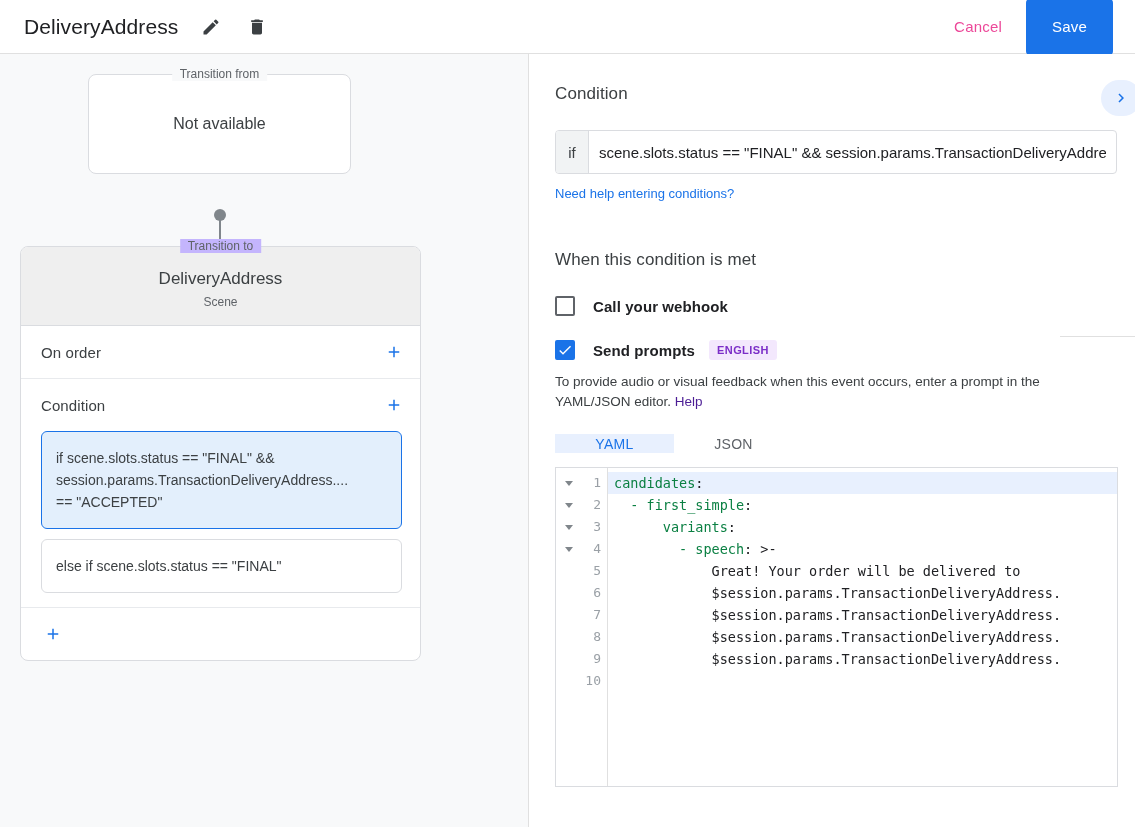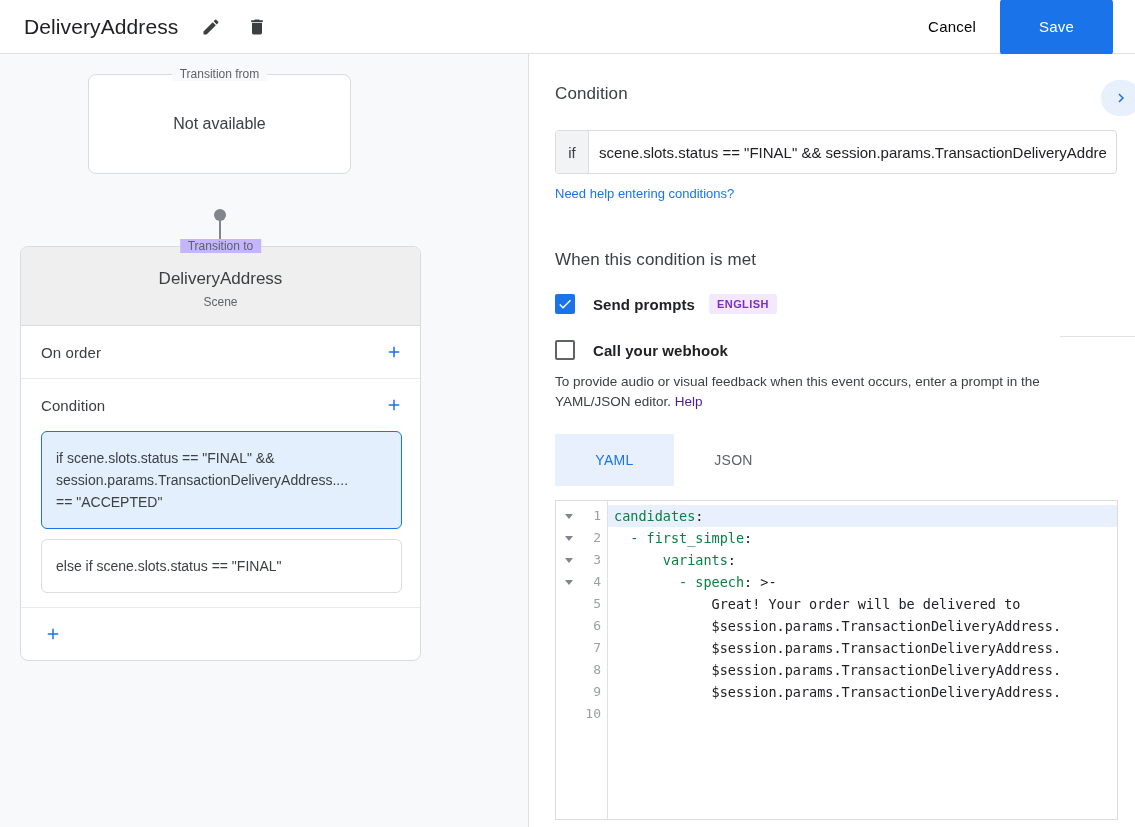--- a/index.html
+++ b/index.html
@@ -32,29 +32,29 @@
   .icon-btn {
     width: 30px; height: 30px;
     display: flex; align-items: center; justify-content: center;
     cursor: pointer; border-radius: 50%;
   }
   .icon-edit { margin-left: 18px; }
   .icon-del  { margin-left: 16px; }
   .icon-btn svg { display: block; }
   .topbar-spacer { flex: 1; }
   .cancel-link {
-    color: #000000; font-size: 15px; font-weight: 500;
+    color: #ec4899; font-size: 15px; font-weight: 500;
     cursor: pointer; padding: 8px 10px; letter-spacing: .2px;
   }
   .save-btn {
     margin-left: 14px; margin-right: 22px;
     background: #1a73e8; color: #ffffff;
     font-size: 15px; font-weight: 500;
     border: none; border-radius: 4px;
-    padding: 0 39px; height: 56px;
+    padding: 0 26px; height: 56px;
     cursor: pointer; letter-spacing: .2px;
     font-family: "Liberation Sans", sans-serif;
   }
 
   
   .left-panel {
     position: absolute; left: 0; top: 54px;
     width: 529px; height: 773px;
     background: #f8f9fa;
     border-right: 1px solid #e0e0e0;
@@ -242,21 +242,21 @@
     margin-right: 18px;
     font-size: 13.5px;
     color: #3c4043;
     line-height: 20px;
   }
   .hint a { color: #4c1d95; cursor: pointer; text-decoration: none; }
 
   
   .tabs { display: flex; margin-top: 22px; }
   .tab {
-    width: 119px; height: 52px;
+    width: 119px; height: 19px;
     display: flex; align-items: center; justify-content: center;
     font-size: 14px; color: #5f6368;
     cursor: pointer; letter-spacing: .3px;
   }
   .tab.active { background: #e8f0fe; color: #1a73e8; font-weight: 500; }
 
   
   .editor {
     margin-top: 14px;
     margin-right: 17px;
@@ -412,34 +412,34 @@
         <input class="cond-val" type="text" value="scene.slots.status == &quot;FINAL&quot; &amp;&amp; session.params.TransactionDeliveryAddress.location.postalAddress != null" style="">
       </div>
 
       <span class="help-link">Need help entering conditions?</span>
     </div>
 
     <div class="divider-h"></div>
 
     <div class="rp-sect" style="margin-top:48px;">
       <div class="rp-head" style="padding-top:0;">When this condition is met</div>
+
+      <div class="cb-row" style="margin-top:26px;">
+        <div class="cbox"></div>
+        <div class="cb-label">Call your webhook</div>
+      </div>
 
       <div class="cb-row" style="margin-top:24px;">
         <div class="cbox checked">
           <svg width="16" height="16" viewBox="0 0 24 24">
             <path fill="#ffffff" d="M9 16.17 4.83 12l-1.42 1.41L9 19 21 7l-1.41-1.41z"></path>
           </svg>
         </div>
         <div class="cb-label">Send prompts</div>
         <div class="lang-badge">ENGLISH</div>
-      </div>
-
-      <div class="cb-row" style="margin-top:26px;">
-        <div class="cbox"></div>
-        <div class="cb-label">Call your webhook</div>
       </div>
 
       <div class="hint">
         <span>To provide audio or visual feedback when this event occurs, enter a prompt in the YAML/JSON editor.</span>
         <a>Help</a>
       </div>
 
       <div class="tabs">
         <div class="tab active">YAML</div>
         <div class="tab">JSON</div>

